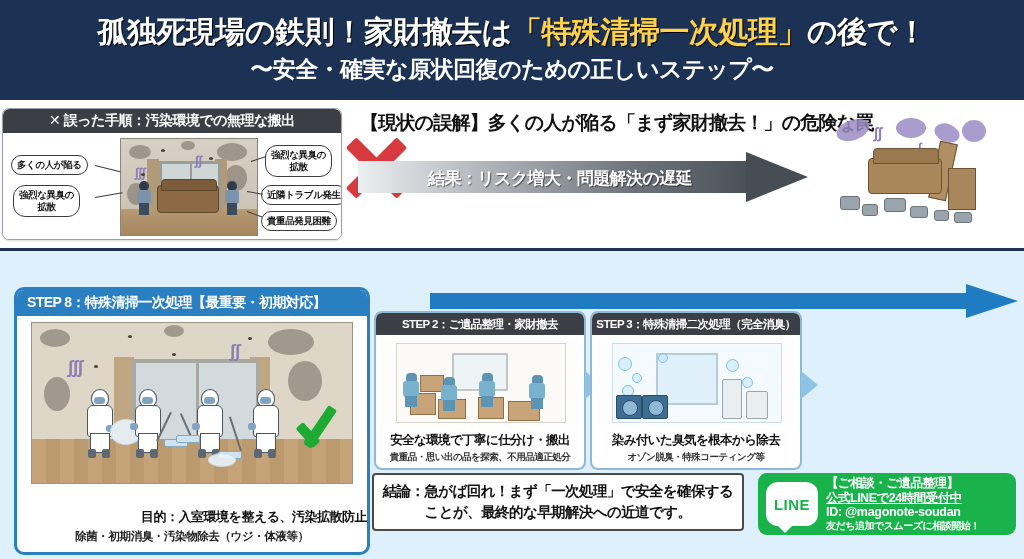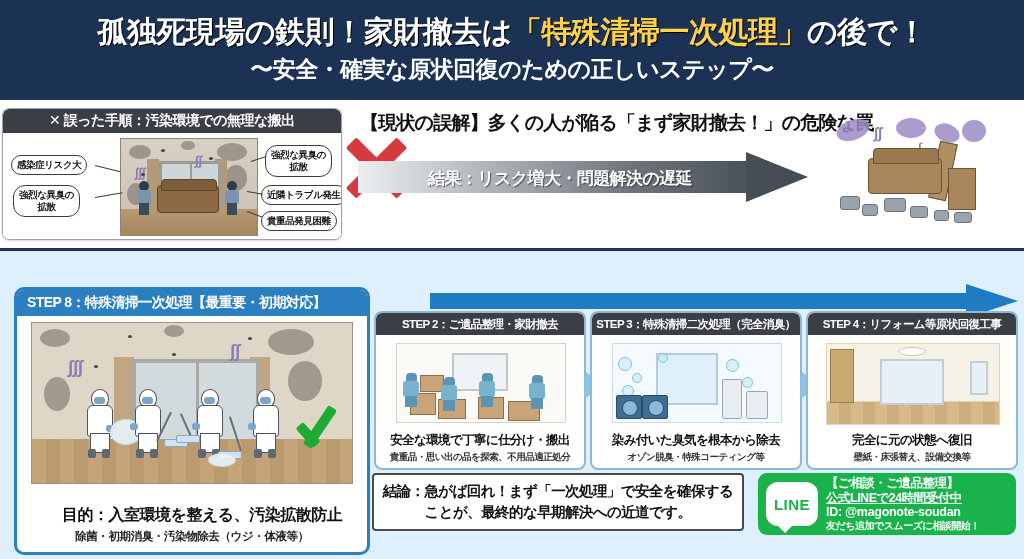--- a/index.html
+++ b/index.html
@@ -168,22 +168,22 @@
   .spray{position:absolute;background:#eaf4fb;border-radius:50%;opacity:.9;border:1px solid #cfe0ec;}
   .fly{position:absolute;width:4px;height:3px;background:#4a4540;border-radius:50%;}
   .check{
     position:absolute;right:4px;bottom:-2px;width:62px;height:50px;
   }
   .check:before{content:"";position:absolute;left:4px;top:24px;width:10px;height:26px;
     background:#1faa34;transform:rotate(-42deg);border-radius:2px;}
   .check:after{content:"";position:absolute;left:16px;top:6px;width:10px;height:46px;
     background:#1faa34;transform:rotate(34deg);border-radius:2px;}
   .step1-goal{
-    position:absolute;left:0;bottom:26px;width:100%;text-align:left;
-    font-size:16px;font-weight:bold;color:#111;letter-spacing:-0.5px;margin-left:45px;
+    position:absolute;left:0;bottom:26px;width:100%;text-align:right;
+    font-size:13px;font-weight:bold;color:#111;letter-spacing:-0.5px;
   }
   .step1-sub{
     position:absolute;left:0;bottom:8px;width:100%;text-align:center;
     font-size:11.5px;font-weight:bold;color:#222;letter-spacing:-0.4px;
   }
 
   
   .stepcard{
     position:absolute;top:60px;width:208px;height:155px;
     background:#fff;border:2px solid #8fb8d6;border-radius:8px;overflow:hidden;
@@ -303,21 +303,21 @@
               <div class="p-body"></div>
               <div class="p-legs"></div>
           </div>
           <div class="person" style="left:104px;">
             <div class="p-head"></div>
               <div class="p-body"></div>
               <div class="p-legs"></div>
           </div>
         </div>
 
-        <div class="callout" style="left:8px;top:22px;">感染症リスク大</div>
+        <div class="callout" style="left:8px;top:22px;">多くの人が陥る</div>
         <div class="callout" style="left:10px;top:52px;">強烈な異臭の<br>拡散</div>
         <div class="leader" style="left:92px;top:32px;width:26px;transform:rotate(14deg);"></div>
         <div class="leader" style="left:92px;top:64px;width:28px;transform:rotate(-10deg);"></div>
 
         <div class="callout" style="left:262px;top:12px;">強烈な異臭の<br>拡散</div>
         <div class="callout" style="left:258px;top:52px;">近隣トラブル発生</div>
         <div class="callout" style="left:258px;top:78px;">貴重品発見困難</div>
         <div class="leader" style="left:248px;top:28px;width:16px;transform:rotate(-18deg);"></div>
         <div class="leader" style="left:244px;top:58px;width:16px;transform:rotate(10deg);"></div>
         <div class="leader" style="left:244px;top:78px;width:16px;transform:rotate(20deg);"></div>
@@ -488,35 +488,20 @@
             </div>
           <div class="purifier" style="left:124px;top:40px;width:18px;height:38px;"></div>
           <div class="purifier" style="left:148px;top:52px;width:20px;height:26px;"></div>
         </div>
       </div>
       <div class="stepcard-cap">染み付いた臭気を根本から除去</div>
       <div class="stepcard-sub">オゾン脱臭・特殊コーティング等</div>
     </div>
     <div class="mini-arrow" style="left:801px;"></div>
 
-    <div class="stepcard" style="left:806px;">
-      <div class="stepcard-head">STEP 4：リフォーム等原状回復工事</div>
-      <div class="stepcard-img">
-        <div class="s4room">
-          <div class="s4wall"></div>
-          <div class="s4floor"></div>
-          <div class="s4door"></div>
-          <div class="s4win"></div>
-          <div class="s4light"></div>
-          <div style="position:absolute;left:156px;top:22px;width:14px;height:30px;background:#e6f1f7;border:2px solid #c6cdd2;"></div>
-        </div>
-      </div>
-      <div class="stepcard-cap">完全に元の状態へ復旧</div>
-      <div class="stepcard-sub">壁紙・床張替え、設備交換等</div>
-    </div>
 
     <div class="conclusion">結論：急がば回れ！まず「一次処理」で安全を確保することが、最終的な早期解決への近道です。</div>
 
     <div class="linebox">
       <div class="line-badge">
         <span>LINE</span>
       </div>
       <div class="line-text">
         <div class="lt1">【ご相談・ご遺品整理】</div>
         <div class="lt2">公式LINEで24時間受付中</div>

